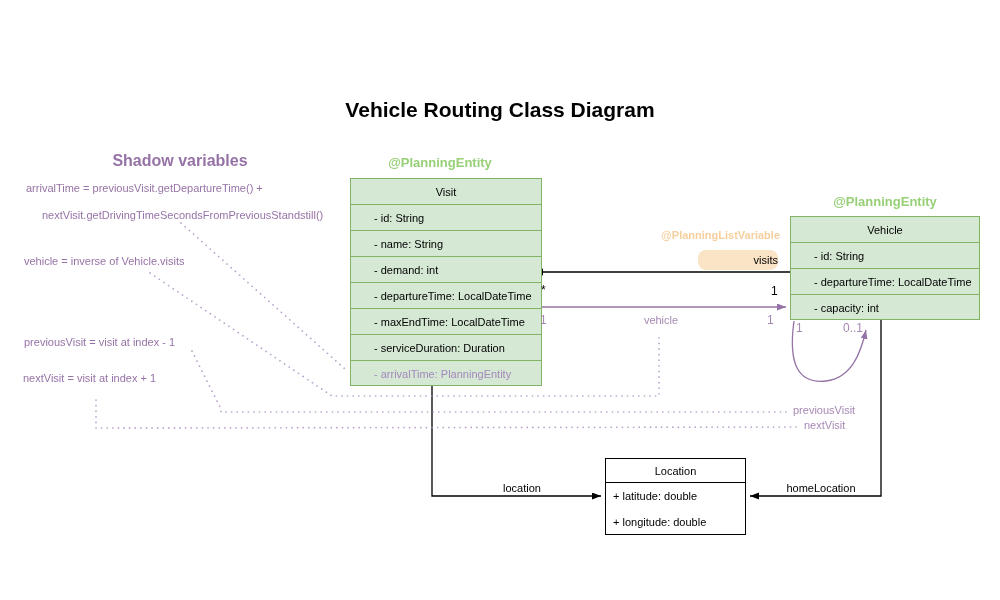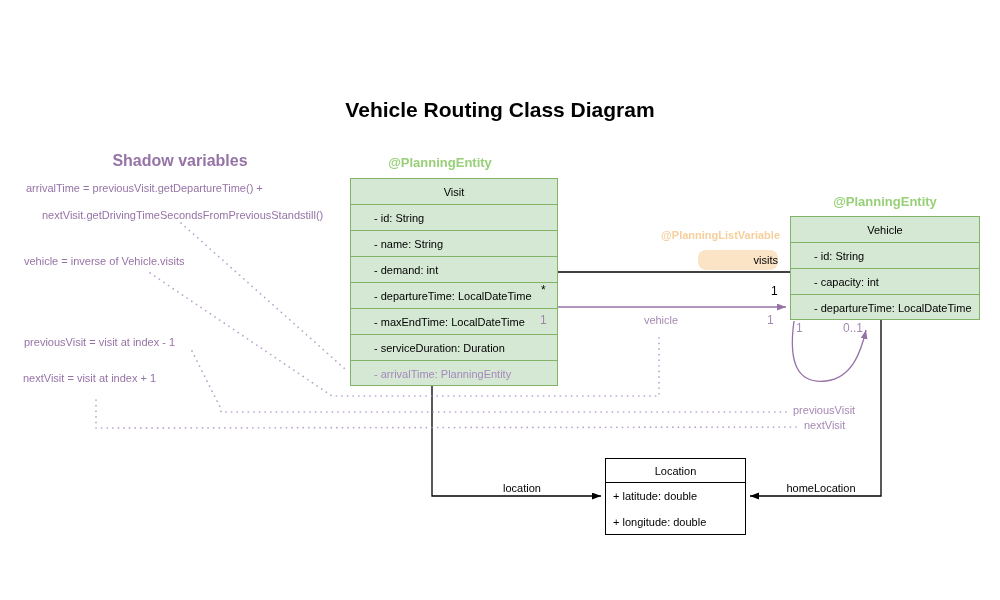--- a/index.html
+++ b/index.html
@@ -31,21 +31,21 @@
 
   .entity-annotation{font-size:13px;font-weight:bold;color:var(--entity-green);text-align:center;}
   .ann-visit{left:350px;top:155px;width:180px;}
   .ann-vehicle{left:790px;top:194px;width:190px;}
   .ann-listvar{left:560px;top:229px;width:220px;text-align:right;font-size:11px;font-weight:bold;color:var(--orange-text);}
 
   .uml-class{border:1px solid var(--class-stroke-green);background:var(--class-fill-green);font-size:11px;color:var(--ink);}
   .uml-class .hdr{height:26px;line-height:26px;text-align:center;border-bottom:1px solid var(--class-stroke-green);}
   .uml-class .row{height:26px;line-height:26px;padding-left:23px;border-bottom:1px solid var(--class-stroke-green);white-space:nowrap;overflow:hidden;}
   .uml-class .row:last-child{border-bottom:none;}
-  .box-visit{left:350px;top:178px;width:208px;height:208px;}
+  .box-visit{left:350px;top:178px;width:192px;height:208px;}
   .box-vehicle{left:790px;top:216px;width:190px;height:104px;}
   .box-location{left:605px;top:458px;width:141px;height:77px;background:#ffffff;border:1px solid var(--ink);font-size:11px;}
   .box-location .hdr{height:24px;line-height:24px;text-align:center;border-bottom:1px solid var(--ink);}
   .box-location .row{height:26px;line-height:26px;padding-left:7px;border-bottom:none;}
   .shadow-attr{color:var(--shadow-attr-purple);}
 
   .visits-badge{left:698px;top:250px;width:80px;height:20px;background:var(--orange-fill);border-radius:8px;text-align:right;line-height:20px;font-size:11px;color:var(--ink);}
 
   .mult{font-size:12px;white-space:nowrap;}
   .mult.black{color:var(--ink);}
@@ -119,22 +119,22 @@
     <div class="row">- demand: int</div>
     <div class="row">- departureTime: LocalDateTime</div>
     <div class="row">- maxEndTime: LocalDateTime</div>
     <div class="row">- serviceDuration: Duration</div>
     <div class="row shadow-attr">- arrivalTime: PlanningEntity</div>
   </div>
 
   <div class="abs uml-class box-vehicle">
     <div class="hdr">Vehicle</div>
     <div class="row">- id: String</div>
+    <div class="row">- departureTime: LocalDateTime</div>
     <div class="row">- capacity: int</div>
-    <div class="row">- departureTime: LocalDateTime</div>
   </div>
 
   <div class="abs box-location">
     <div class="hdr">Location</div>
     <div class="row">+ latitude: double</div>
     <div class="row">+ longitude: double</div>
   </div>
 
   <div class="abs visits-badge">visits</div>
 

